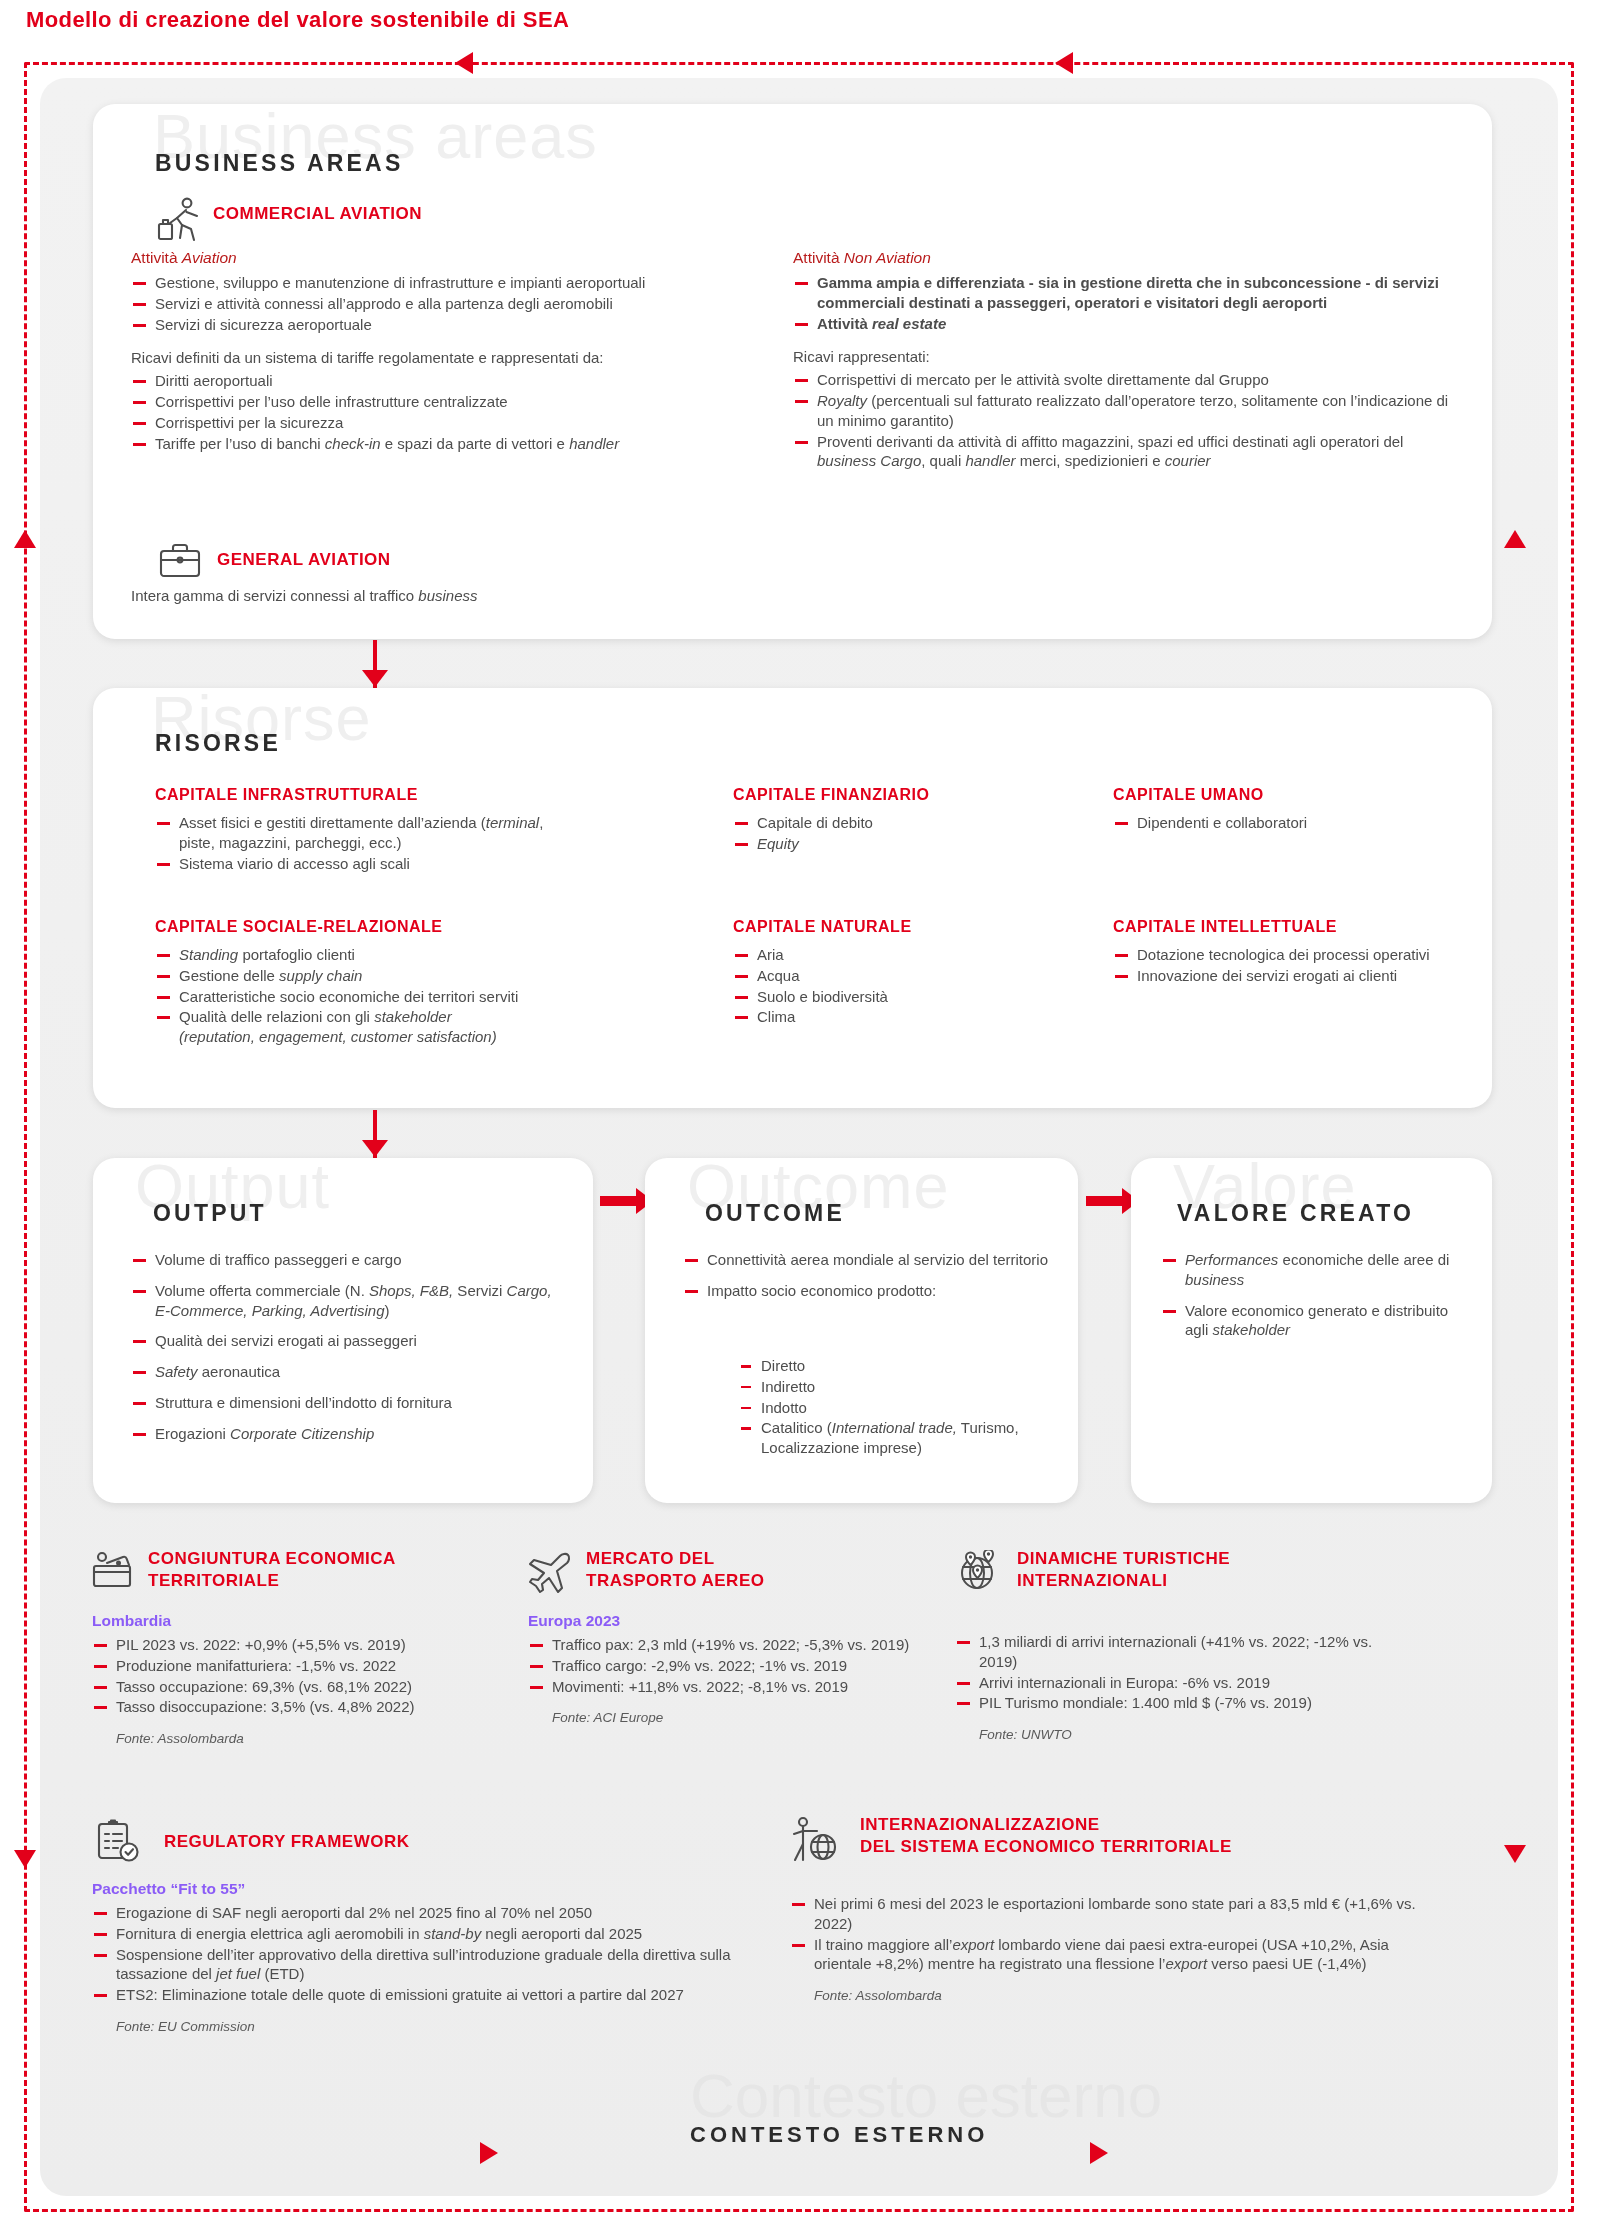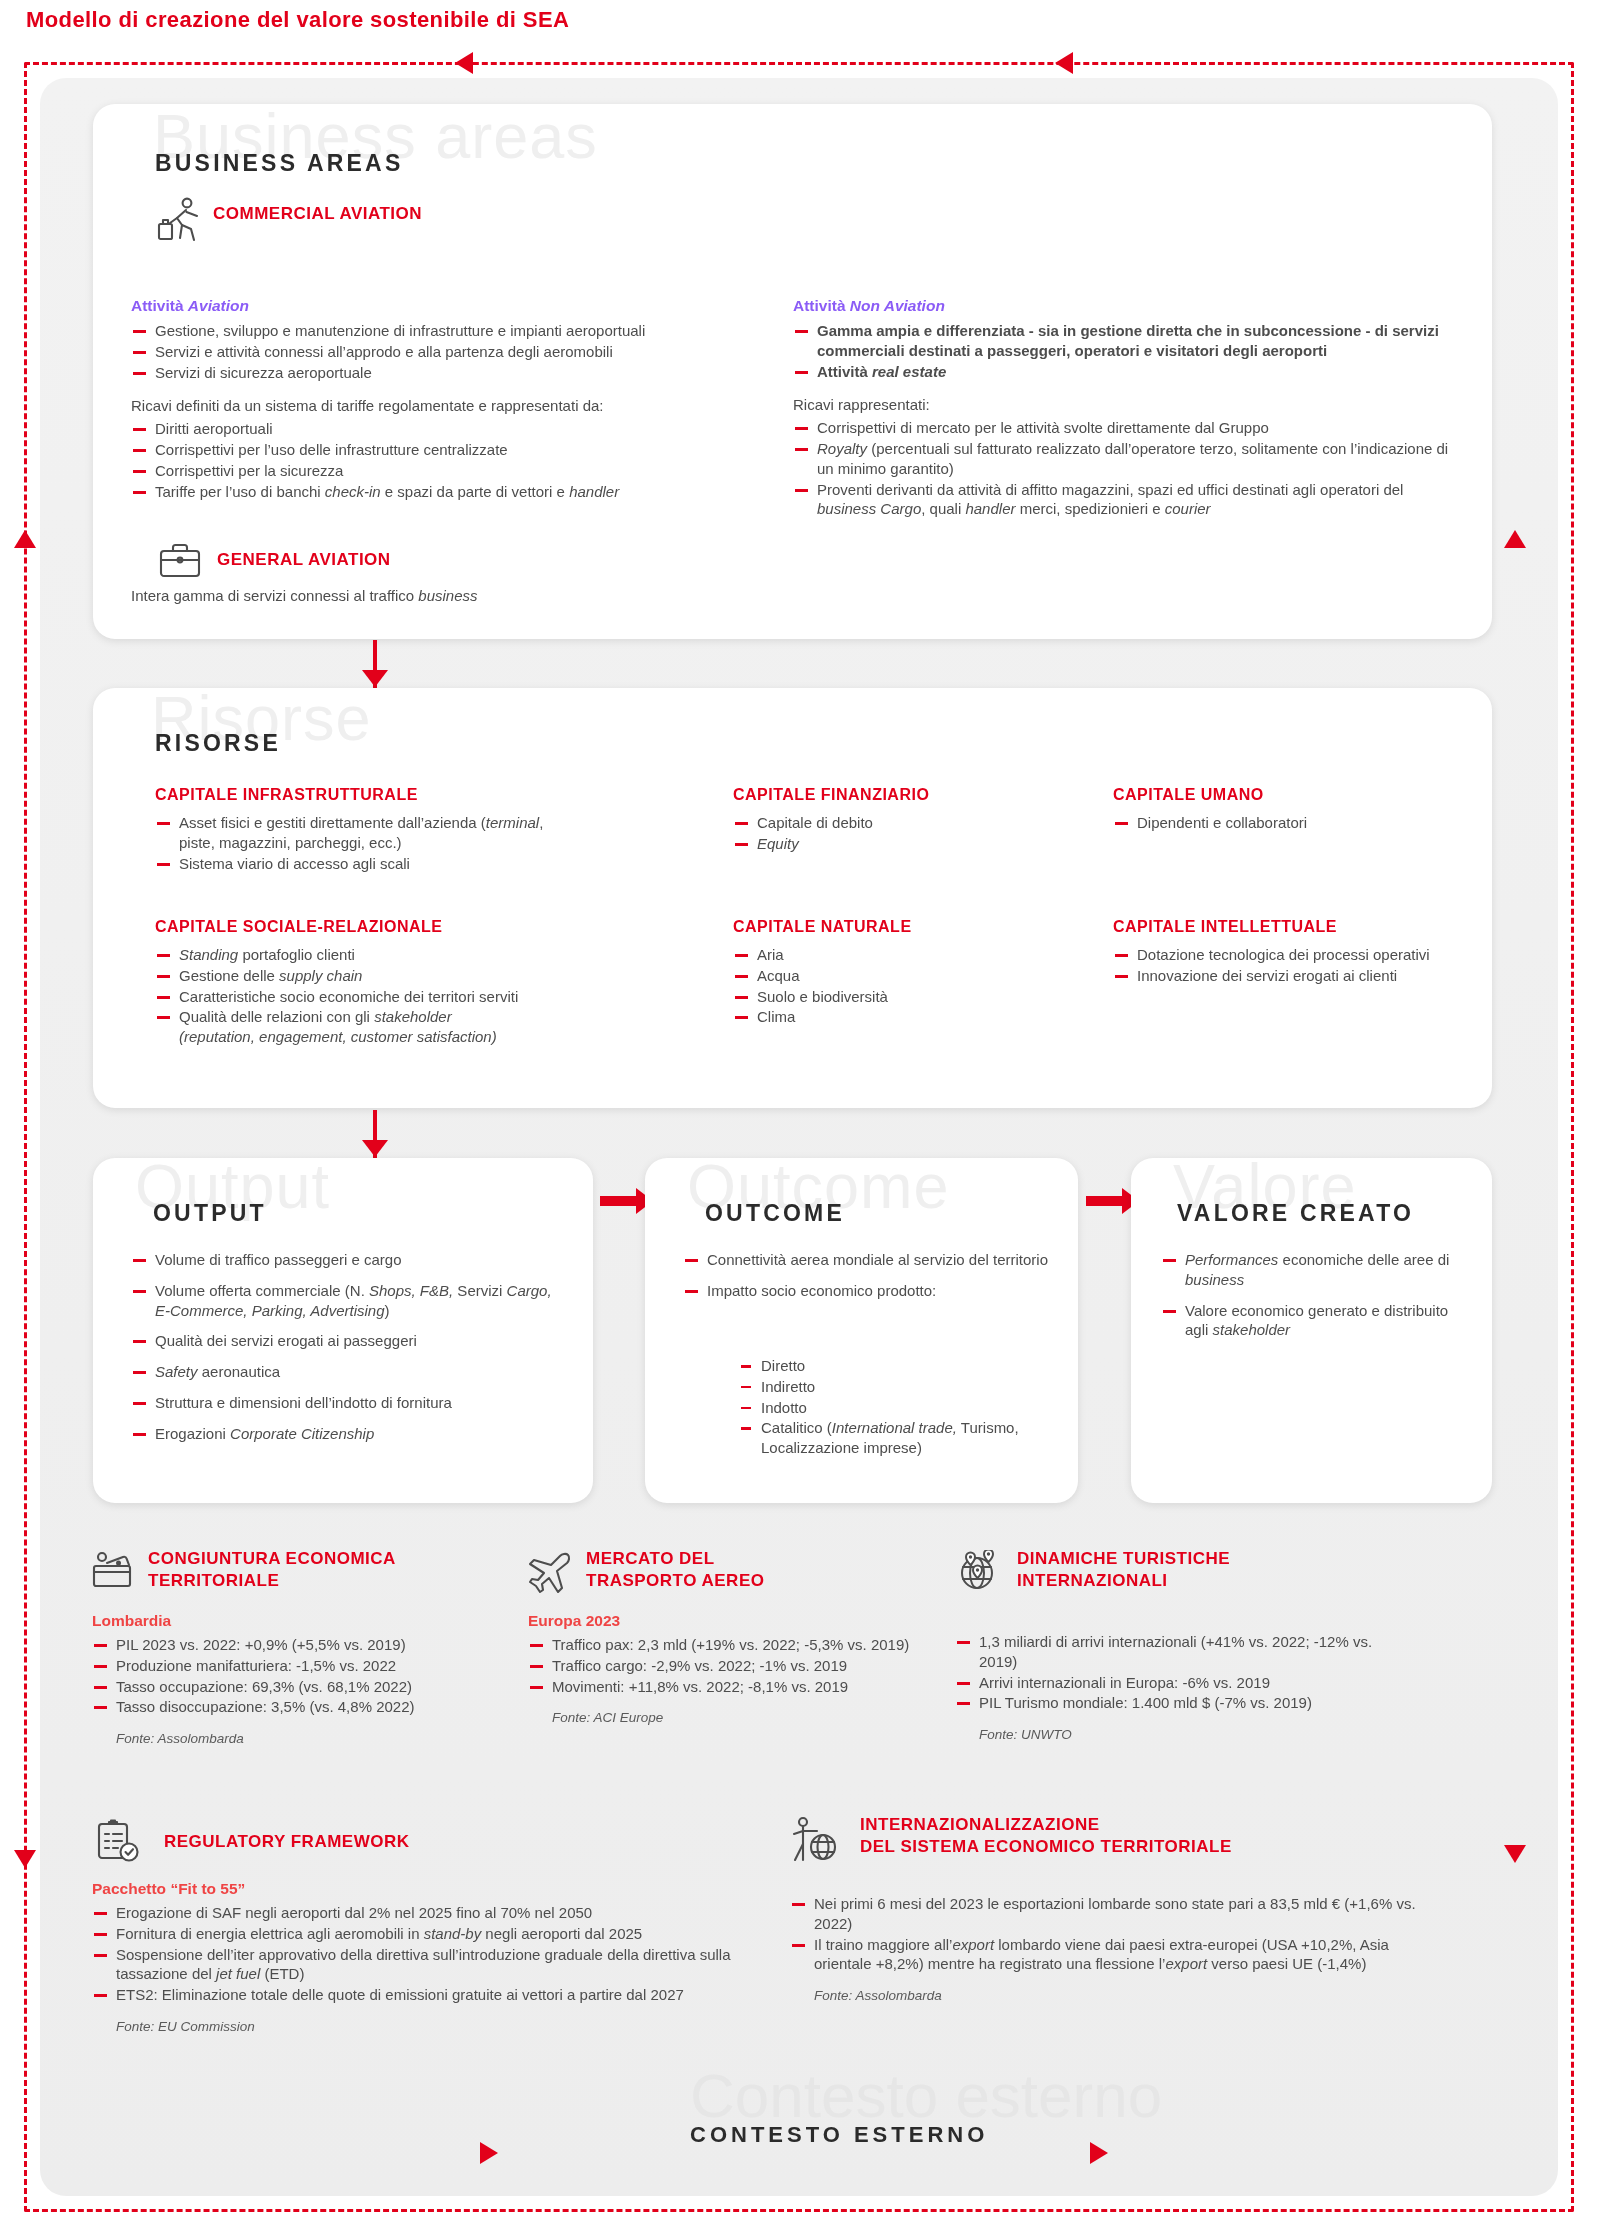--- a/index.html
+++ b/index.html
@@ -71,31 +71,30 @@
   }
 
   
   .red-head {
     color: #e2001a;
     font-size: 17px;
     font-weight: 600;
     letter-spacing: 0.5px;
   }
   .red-sub {
-    color: #8b5cf6;
+    color: #b91c1c;
     font-size: 15.5px;
-    font-weight: 700;
-    margin-top: 48px;
+    font-weight: 400;
   }
   .body-txt {
     color: #4d4d4d;
     font-size: 15px;
     line-height: 1.32;
   }
-  .bold-txt { color: #ef4444; font-size: 15.5px; font-weight: 700; }
+  .bold-txt { color: #8b5cf6; font-size: 15.5px; font-weight: 700; }
   .src-txt  { color: #5a5a5a; font-size: 13.5px; font-style: italic; }
 
   ul.dash { list-style: none; }
   ul.dash > li {
     position: relative;
     padding-left: 24px;
     color: #4d4d4d;
     font-size: 15px;
     line-height: 1.32;
     margin-bottom: 1px;

